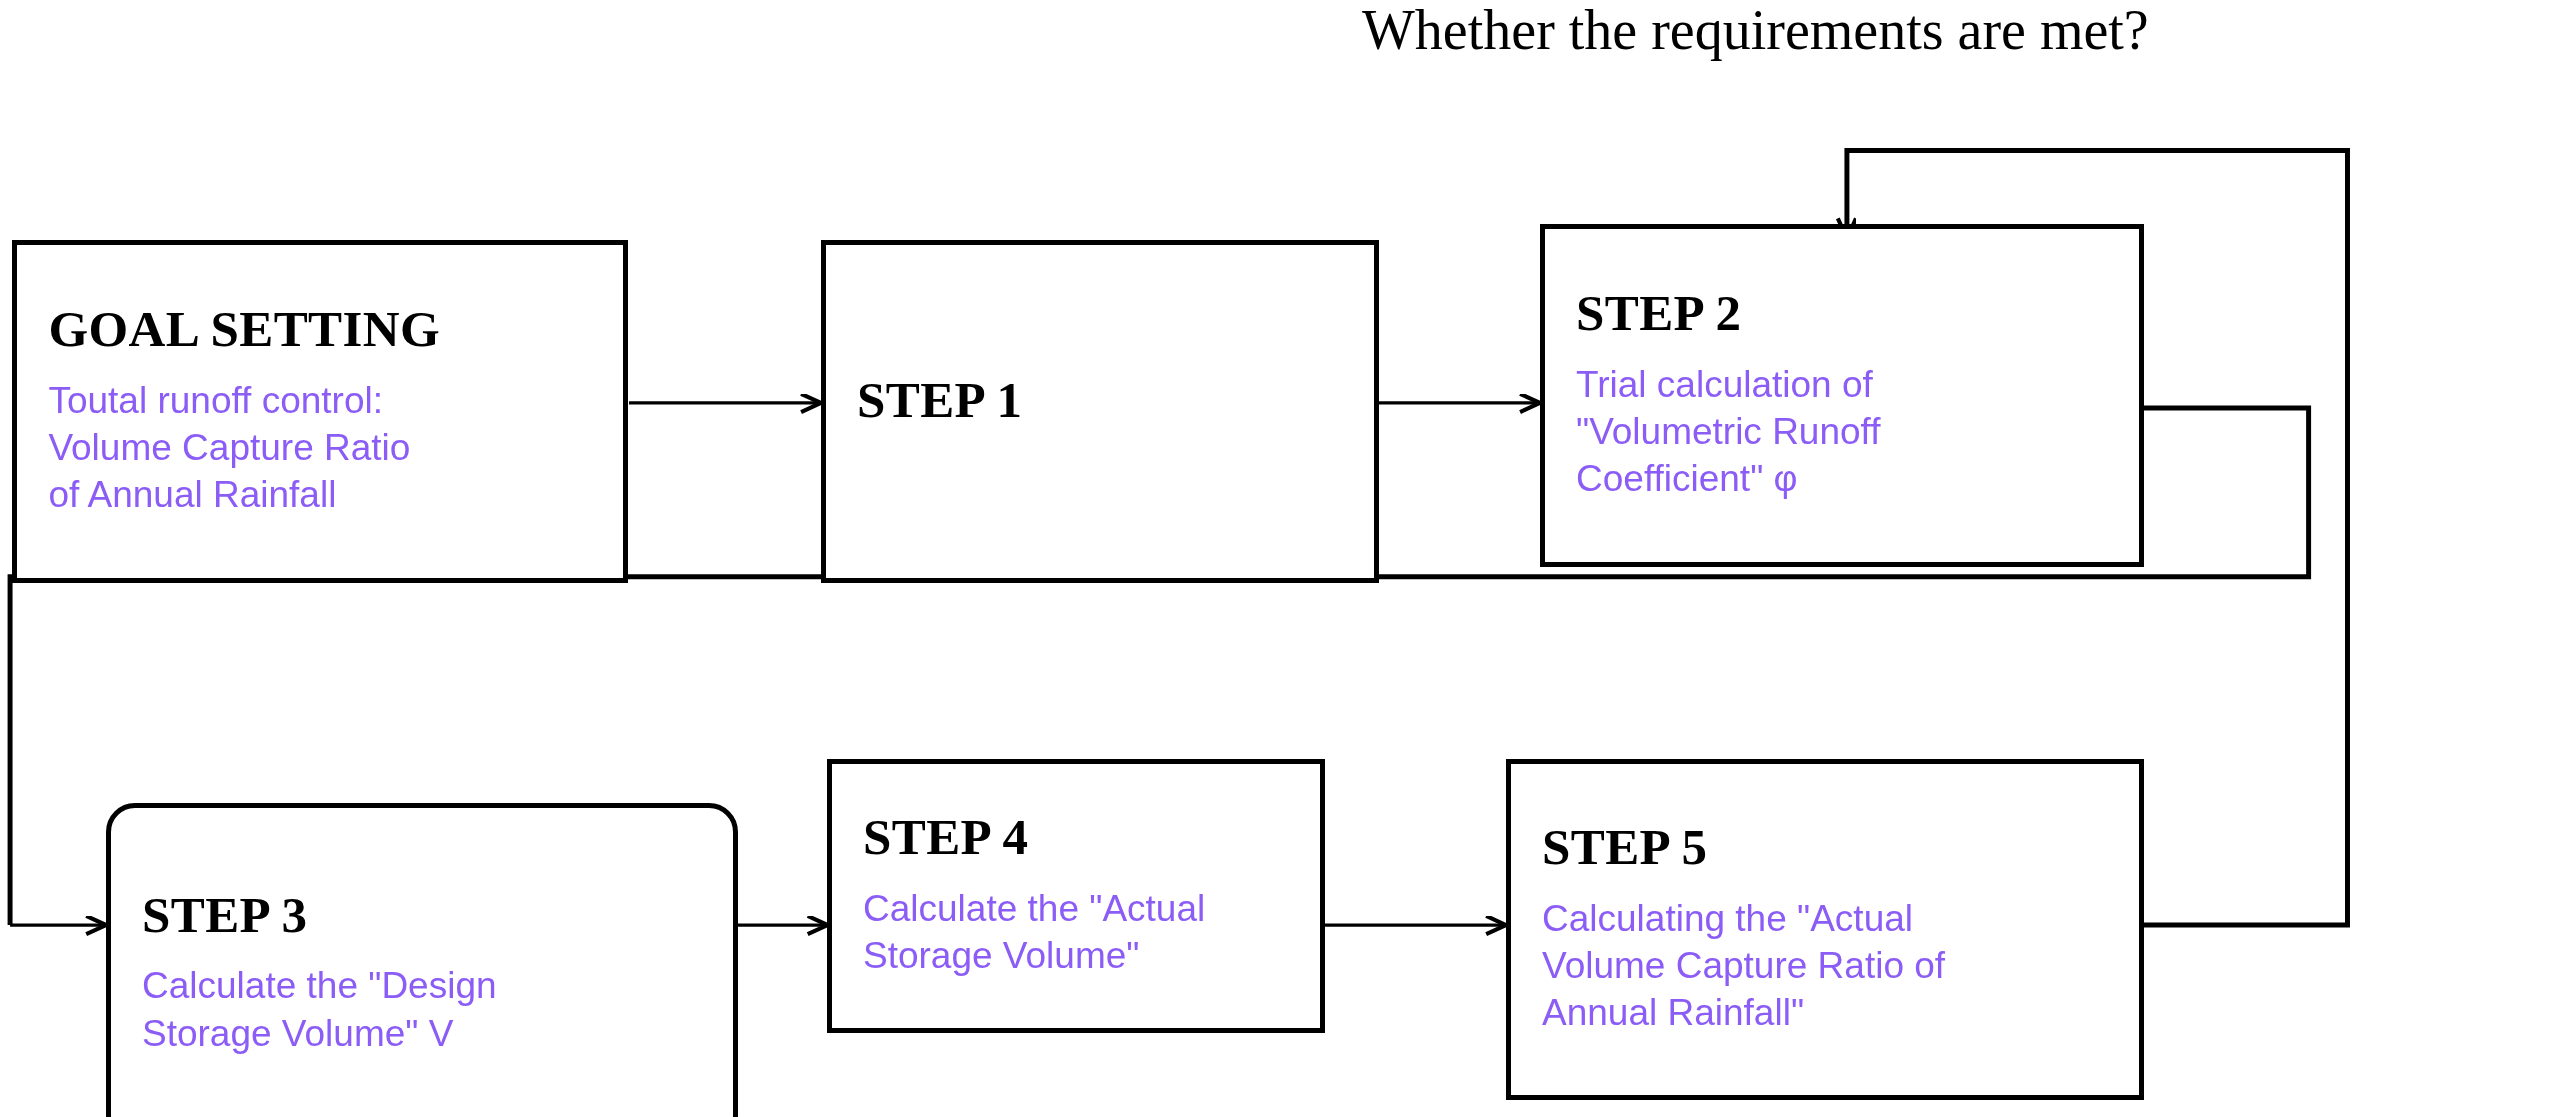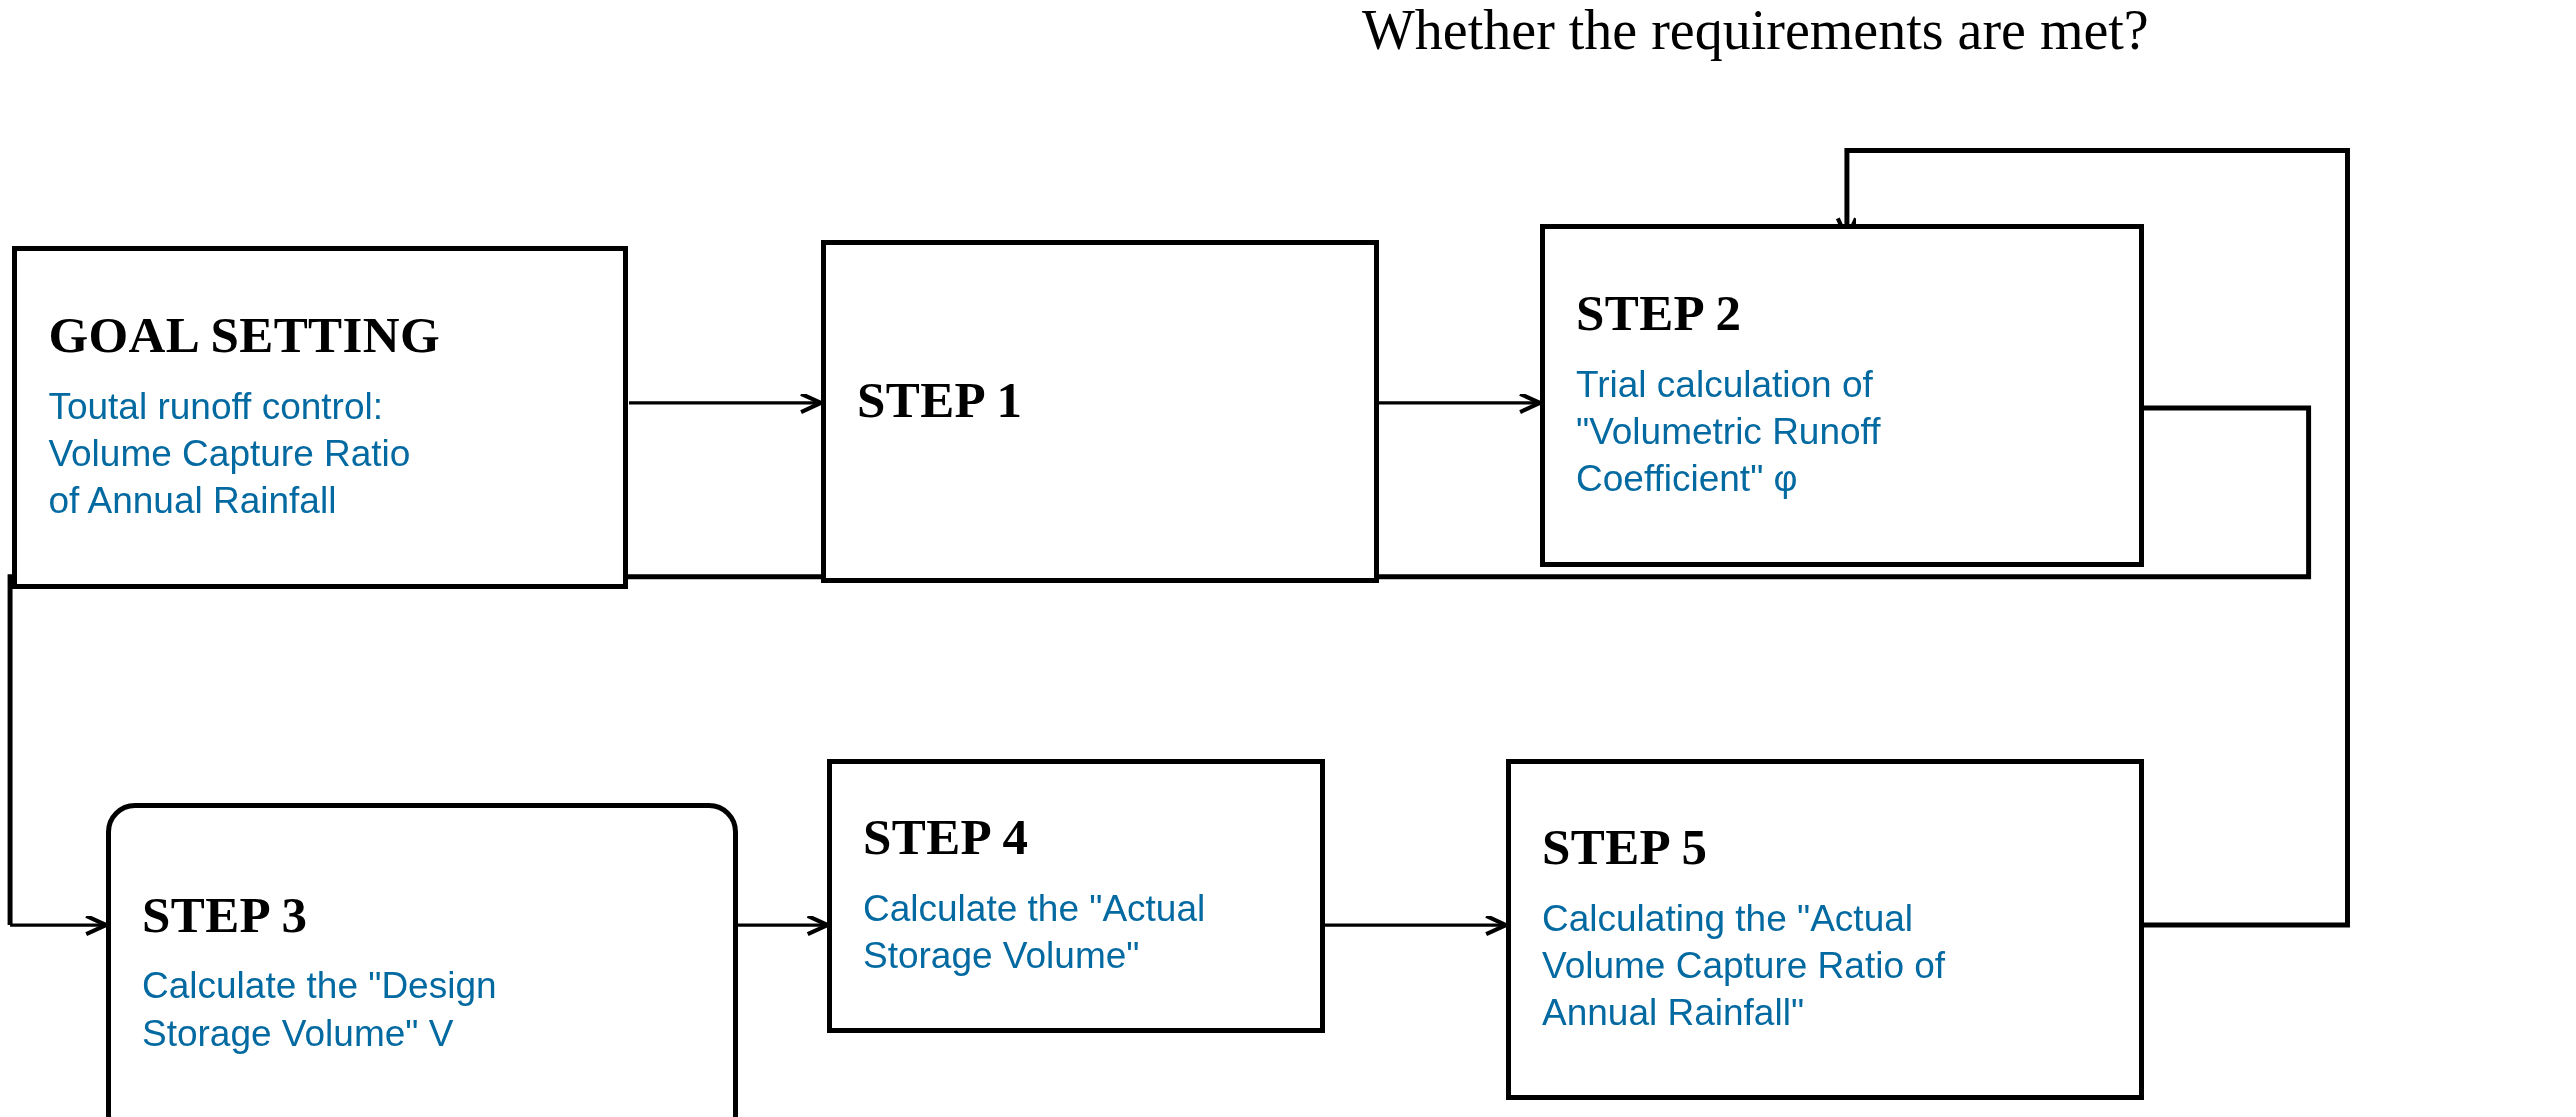--- a/index.html
+++ b/index.html
@@ -48,21 +48,21 @@
     color: #000000;
     letter-spacing: 0.4px;
     margin-bottom: 21.5px;
     white-space: nowrap;
   }
   .node-body {
     font-family: "Liberation Sans", sans-serif;
     font-weight: 400;
     font-size: 37px;
     line-height: 1.28;
-    color: #0369a1;
+    color: #8b5cf6;
     white-space: pre-line;
   }
   #loop-label {
     position: absolute;
     left: 1322px;
     top: 1.7px;
     font-family: "Liberation Serif", serif;
     font-size: 56px;
     line-height: 1.0;
     color: #000000;
@@ -104,21 +104,21 @@
     </g>
 
     <g>
       <path d="M2590,1118 L2837,1118 L2837,182 L2232,182 L2232,276" fill="none" stroke="#000000" stroke-width="6"></path>
       <line x1="2232" y1="182" x2="2232" y2="288" stroke="#000000" stroke-width="4" marker-end="url(#arrowV)"></line>
     </g>
   </svg>
 
   <div id="loop-label">Whether the requirements are met?</div>
 
-  <div class="node" style="left:12.4px; top:240px; width:616px; height:343px;margin-top:6px;">
+  <div class="node" style="left:12.4px; top:240px; width:616px; height:343px;">
     <div class="node-inner">
       <div class="node-title">GOAL SETTING</div>
       <div class="node-body">Toutal runoff control:
 Volume Capture Ratio
 of Annual Rainfall</div>
     </div>
   </div>
 
   <div class="node" style="left:821px; top:240px; width:558px; height:343px;text-decoration:underline;">
     <div class="node-inner">

